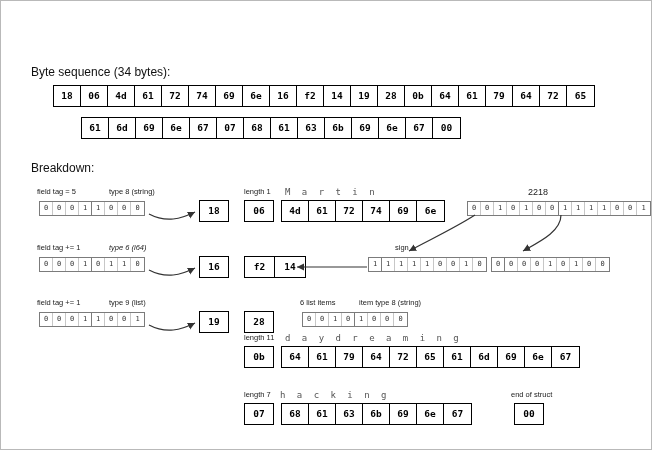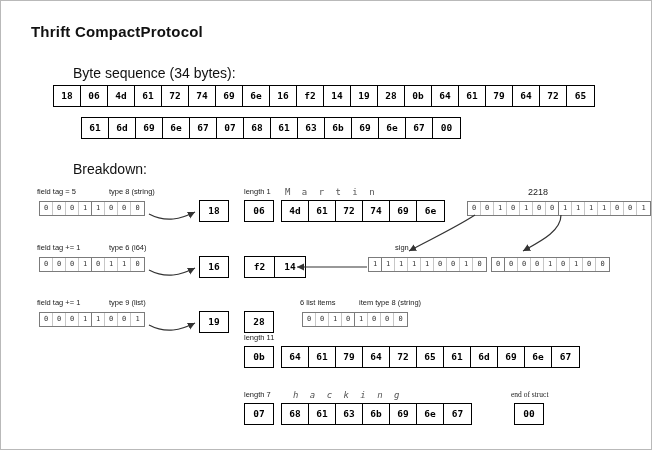--- a/index.html
+++ b/index.html
@@ -21,23 +21,22 @@
     position: absolute;
     left: 30px;
     top: 22px;
     font-size: 15px;
     font-weight: bold;
     color: #111111;
     letter-spacing: 0.2px;
   }
   .section-label {
     position: absolute;
-    font-size: 14px;
+    font-size: 12px;
     color: #111111;
-    margin-left: 42px;
   }
   .small-label {
     position: absolute;
     font-size: 7.5px;
     color: #222222;
     white-space: nowrap;
   }
   .mono-label {
     position: absolute;
     font-family: "DejaVu Sans Mono", monospace;
@@ -110,21 +109,20 @@
     width: 652px;
     height: 450px;
     pointer-events: none;
   }
 </style>
 </head>
 <body>
 
 <div id="page">
 
-  <div class="title">Thrift CompactProtocol</div>
 
   <div class="section-label" style="left:30px; top:64px;">Byte sequence (34 bytes):</div>
 
   <div class="byterow" id="bseq1" style="left:52px; top:84px;">
       <div class="cell" style="width: 27px;">18</div>
       <div class="cell" style="width: 27px;">06</div>
       <div class="cell" style="width: 27px;">4d</div>
       <div class="cell" style="width: 27px;">61</div>
       <div class="cell" style="width: 27px;">72</div>
       <div class="cell" style="width: 27px;">74</div>
@@ -201,21 +199,21 @@
       <div class="bit">1</div>
       <div class="bit">1</div>
       <div class="bit">1</div>
       <div class="bit">1</div>
       <div class="bit">0</div>
       <div class="bit">0</div>
       <div class="bit">1</div>
     </div>
 
   <div class="small-label" style="left:36px; top:242px;">field tag += 1</div>
-  <div class="small-label" style="left:108px; top:242px;">type 6 (i64)</div>
+  <div class="small-label" style="left:108px; top:242px;font-style:italic;">type 6 (i64)</div>
   <div class="bitrow" id="r2bits" style="left:38px; top:256px;">
       <div class="bit">0</div>
       <div class="bit">0</div>
       <div class="bit">0</div>
       <div class="bit sep">1</div>
       <div class="bit">0</div>
       <div class="bit">1</div>
       <div class="bit">1</div>
       <div class="bit">0</div>
     </div>
@@ -272,48 +270,49 @@
       <div class="bit">1</div>
       <div class="bit sep">0</div>
       <div class="bit">1</div>
       <div class="bit">0</div>
       <div class="bit">0</div>
       <div class="bit">0</div>
     </div>
 
   <div class="small-label" style="left:243px; top:332px;">length 11</div>
   <div class="vbox" style="left:243px; top:345px; width:30px;">0b</div>
+  <div class="mono-label" style="left:284px; top:332px;">d a y d r e a m i n g</div>
   <div class="byterow" id="r4data" style="left:280px; top:345px;">
       <div class="cell" style="width: 27px;">64</div>
       <div class="cell" style="width: 27px;">61</div>
       <div class="cell" style="width: 27px;">79</div>
       <div class="cell" style="width: 27px;">64</div>
       <div class="cell" style="width: 27px;">72</div>
       <div class="cell" style="width: 27px;">65</div>
       <div class="cell" style="width: 27px;">61</div>
       <div class="cell" style="width: 27px;">6d</div>
       <div class="cell" style="width: 27px;">69</div>
       <div class="cell" style="width: 27px;">6e</div>
       <div class="cell" style="width: 27px;">67</div>
     </div>
 
   <div class="small-label" style="left:243px; top:389px;">length 7</div>
   <div class="vbox" style="left:243px; top:402px; width:30px;">07</div>
-  <div class="mono-label" style="left:292px; top:389px;font-style:italic;">h a c k i n g</div>
+  <div class="mono-label" style="left:279px; top:389px;">h a c k i n g</div>
   <div class="byterow" id="r5data" style="left:280px; top:402px;">
       <div class="cell" style="width: 27px;">68</div>
       <div class="cell" style="width: 27px;">61</div>
       <div class="cell" style="width: 27px;">63</div>
       <div class="cell" style="width: 27px;">6b</div>
       <div class="cell" style="width: 27px;">69</div>
       <div class="cell" style="width: 27px;">6e</div>
       <div class="cell" style="width: 27px;">67</div>
     </div>
 
-  <div class="small-label" style="left:510px; top:389px;font-family:Liberation Serif, serif;">end of struct</div>
+  <div class="small-label" style="left:510px; top:389px;">end of struct</div>
   <div class="vbox" style="left:513px; top:402px; width:30px;">00</div>
 
   <svg class="overlay">
     <defs>
       <marker id="ah" markerWidth="7" markerHeight="7" refX="6" refY="3" orient="auto">
         <path d="M0,0 L6,3 L0,6 z" fill="#333333"></path>
       </marker>
     </defs>
     <path d="M148,213 C165,222 180,218 194,211" stroke="#333333" fill="none" stroke-width="1.2" marker-end="url(#ah)"></path>
     <path d="M148,269 C165,278 180,274 194,267" stroke="#333333" fill="none" stroke-width="1.2" marker-end="url(#ah)"></path>

